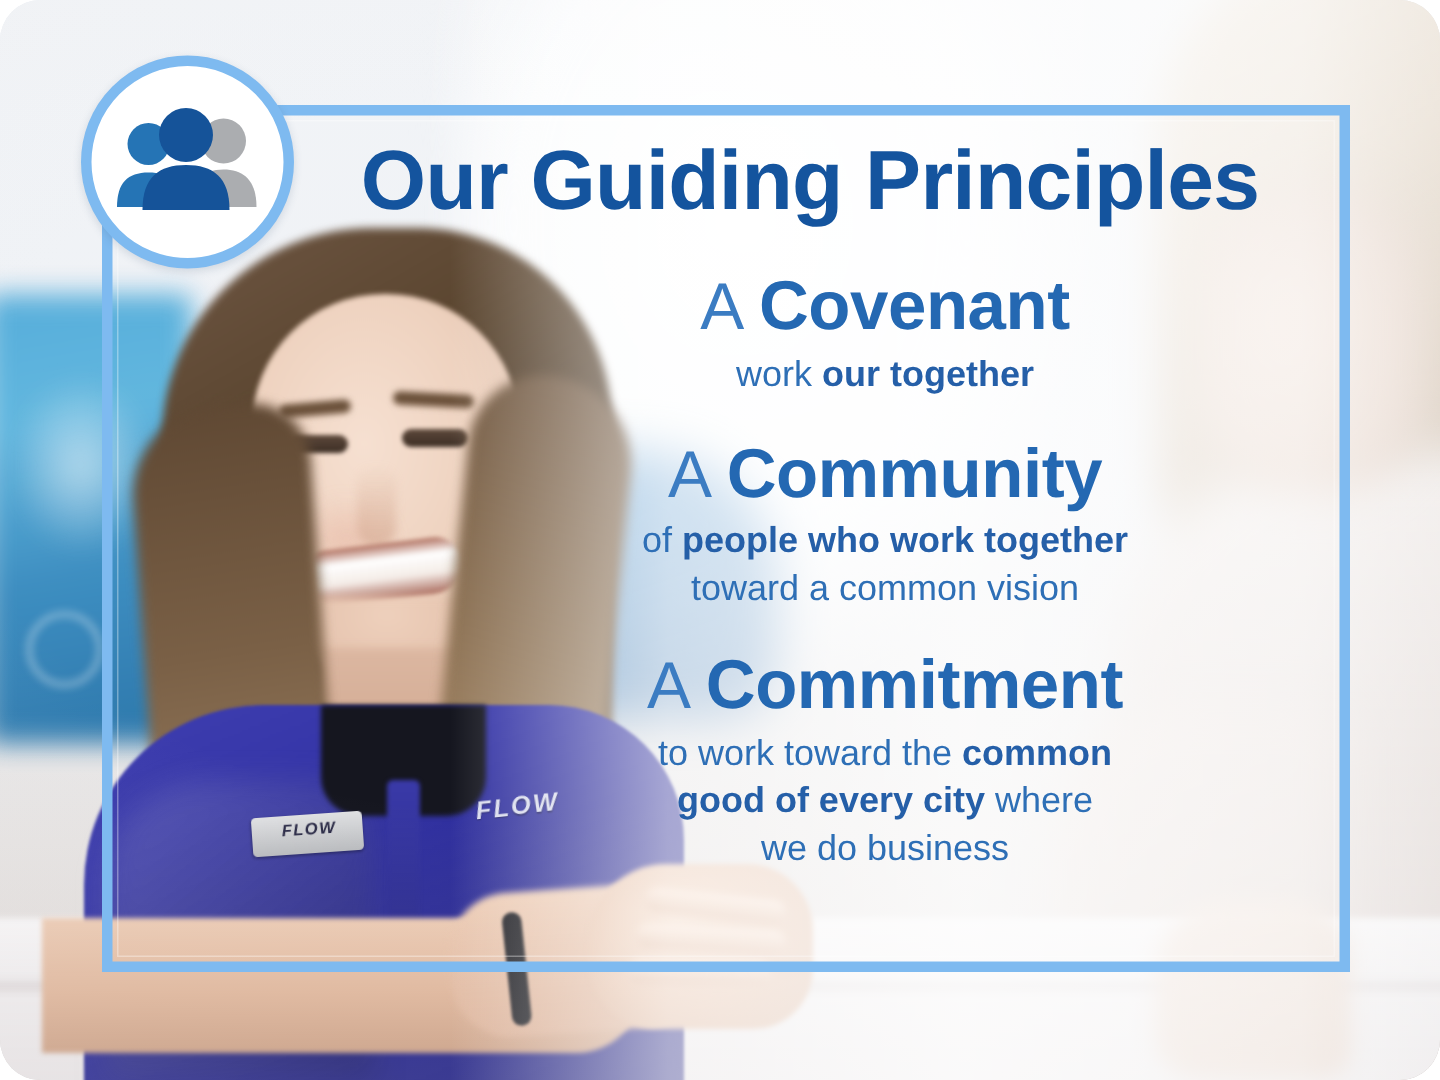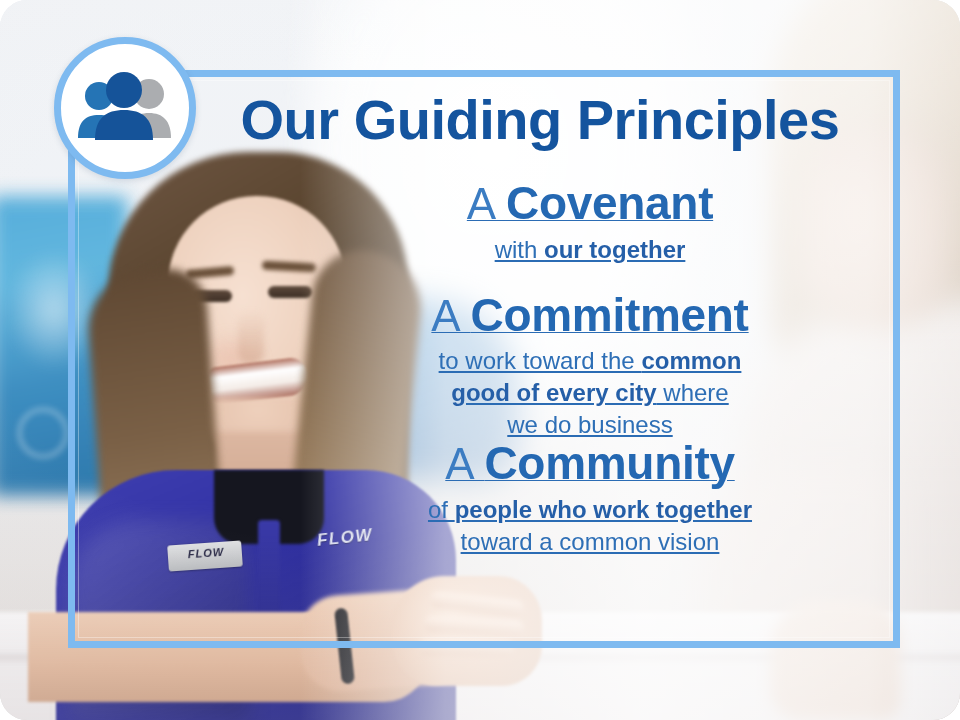--- a/index.html
+++ b/index.html
@@ -414,21 +414,21 @@
   }
 
   .principles {
     position: absolute;
     left: 300px; top: 180px;
     width: 580px;
     text-align: center;
     color: #2B6CB4;
   }
 
-  .principle { margin-bottom: 20px; text-decoration: underline; }
+  .principle { margin-bottom: 20px; }
 
   .p-title {
     line-height: 1.04;
     white-space: nowrap;
   }
   .p-article {
     font-size: 44px;
     font-weight: normal;
     color: #3B7CC2;
   }
@@ -527,39 +527,39 @@
 
   <div class="headline">Our Guiding Principles</div>
 
   <div class="principles">
 
     <div class="principle covenant">
       <div class="p-title">
         <span class="p-article">A </span><span class="p-keyword">Covenant</span>
       </div>
       <div class="p-sub">
-        <span>with </span><b>our together</b>
+        <span>work </span><b>our together</b>
+      </div>
+    </div>
+
+    <div class="principle community">
+      <div class="p-title">
+        <span class="p-article">A </span><span class="p-keyword">Community</span>
+      </div>
+      <div class="p-sub">
+        <span>of </span><b>people who work together</b><br>
+        <span>toward a common vision</span>
       </div>
     </div>
 
     <div class="principle commitment">
       <div class="p-title">
         <span class="p-article">A </span><span class="p-keyword">Commitment</span>
       </div>
       <div class="p-sub">
         <span>to work toward the </span><b>common</b><br>
         <b>good of every city</b><span> where</span><br>
         <span>we do business</span>
       </div>
     </div>
 
-    <div class="principle community">
-      <div class="p-title">
-        <span class="p-article">A </span><span class="p-keyword">Community</span>
-      </div>
-      <div class="p-sub">
-        <span>of </span><b>people who work together</b><br>
-        <span>toward a common vision</span>
-      </div>
-    </div>
-
   </div>
 </div>
 
 </body></html>

